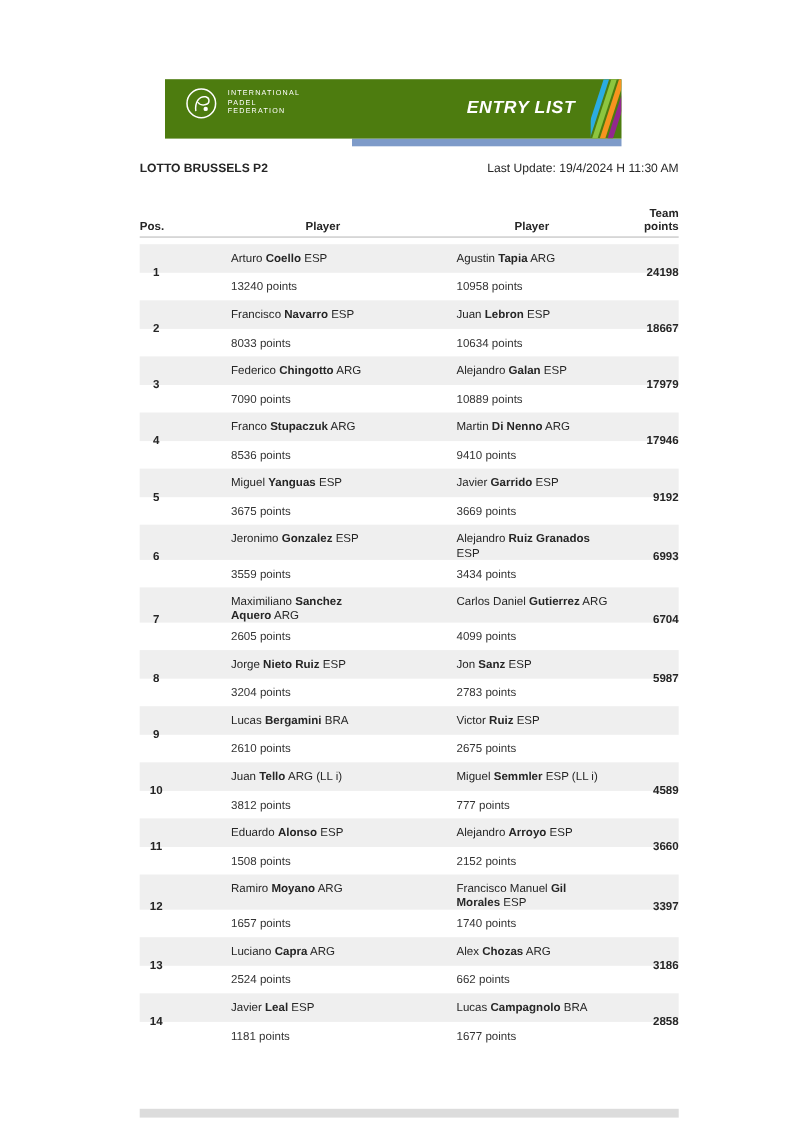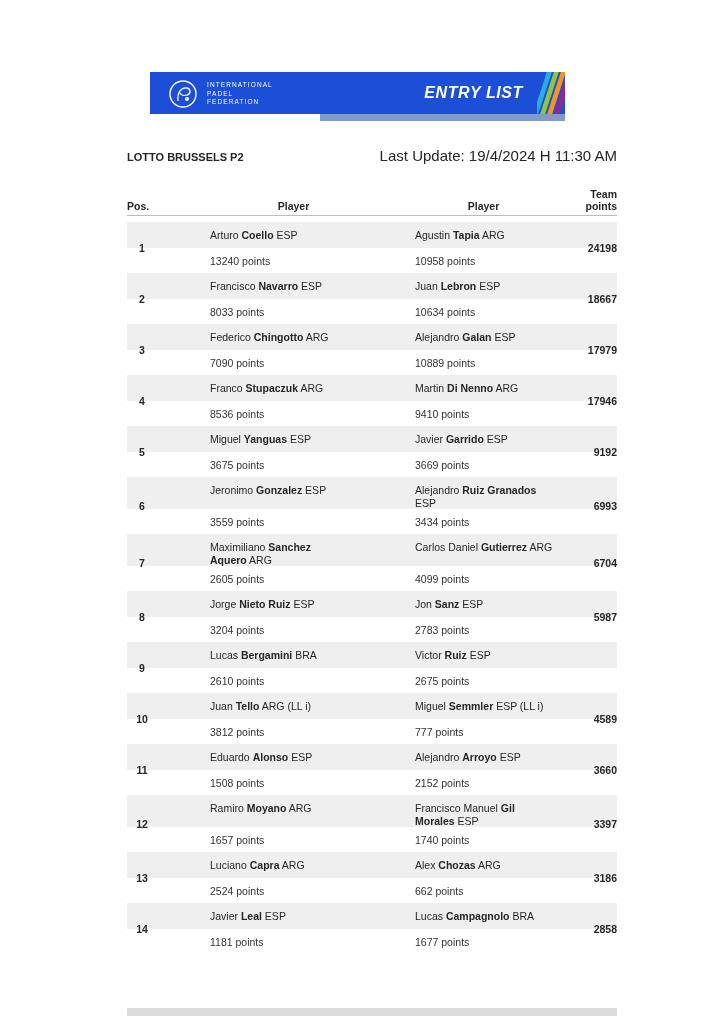--- a/index.html
+++ b/index.html
@@ -1,38 +1,38 @@
 <!DOCTYPE html>
 <html><head>
 <meta charset="utf-8">
 <style>
   * { margin:0; padding:0; box-sizing:border-box; }
   body { background:#ffffff; font-family:"Liberation Sans", sans-serif; }
   .page { position:relative; width:724px; height:1024px; background:#ffffff; overflow:hidden; color:#262626; }
 
   
   .banner { position:absolute; left:150px; top:72px; width:415px; }
-  .banner-navy { position:relative; height:42px; background:#1d4ed8; overflow:hidden; }
+  .banner-navy { position:relative; height:54px; background:#4d7c0f; overflow:hidden; }
   .logo-wrap { position:absolute; left:18px; top:7px; display:flex; align-items:center; }
   .logo-circle { width:30px; height:30px; }
   .org { margin-left:9px; color:#ffffff; font-size:6.5px; letter-spacing:1.1px; line-height:8.5px; font-weight:400; }
   .entry-list { position:absolute; right:42px; top:0; bottom:0; display:flex; align-items:center;
                 color:#ffffff; font-style:italic; font-weight:bold; font-size:16px; letter-spacing:0.6px; }
   .stripes { position:absolute; right:0; top:0; bottom:0; width:28px; overflow:hidden; }
   .stripes i { position:absolute; top:-6px; bottom:-6px; width:5px; transform:skewX(-18deg); display:block; }
   .stripes .s1 { left:3px;  background:#2bace2; }
   .stripes .s2 { left:10px; background:#8dc63f; }
   .stripes .s3 { left:17px; background:#f7941e; }
   .stripes .s4 { left:24px; background:#93278f; }
   .banner-sub { height:7px; width:245px; margin-left:170px; background:#7e9bc9; }
 
   
   .title-row { position:absolute; left:127px; top:147px; width:490px; display:flex; justify-content:space-between; align-items:baseline; }
   .doc-title { font-size:11px; font-weight:bold; }
-  .last-update { font-size:15px;padding-left:35px; }
+  .last-update { font-size:11px;padding-left:35px; }
 
   
   .entry-table { position:absolute; left:127px; top:186px; width:490px; font-size:10.5px; }
   .thead { display:grid; grid-template-columns:48px 237px 143px 62px; align-items:end;
            min-height:30px; padding-bottom:3px; border-bottom:1px solid #bcbcbc;
            font-weight:bold; line-height:12px; }
   .h-pos  { text-align:left; }
   .h-p1, .h-p2 { text-align:center; }
   .h-team { text-align:right; }
   .tbody { margin-top:6px; }

